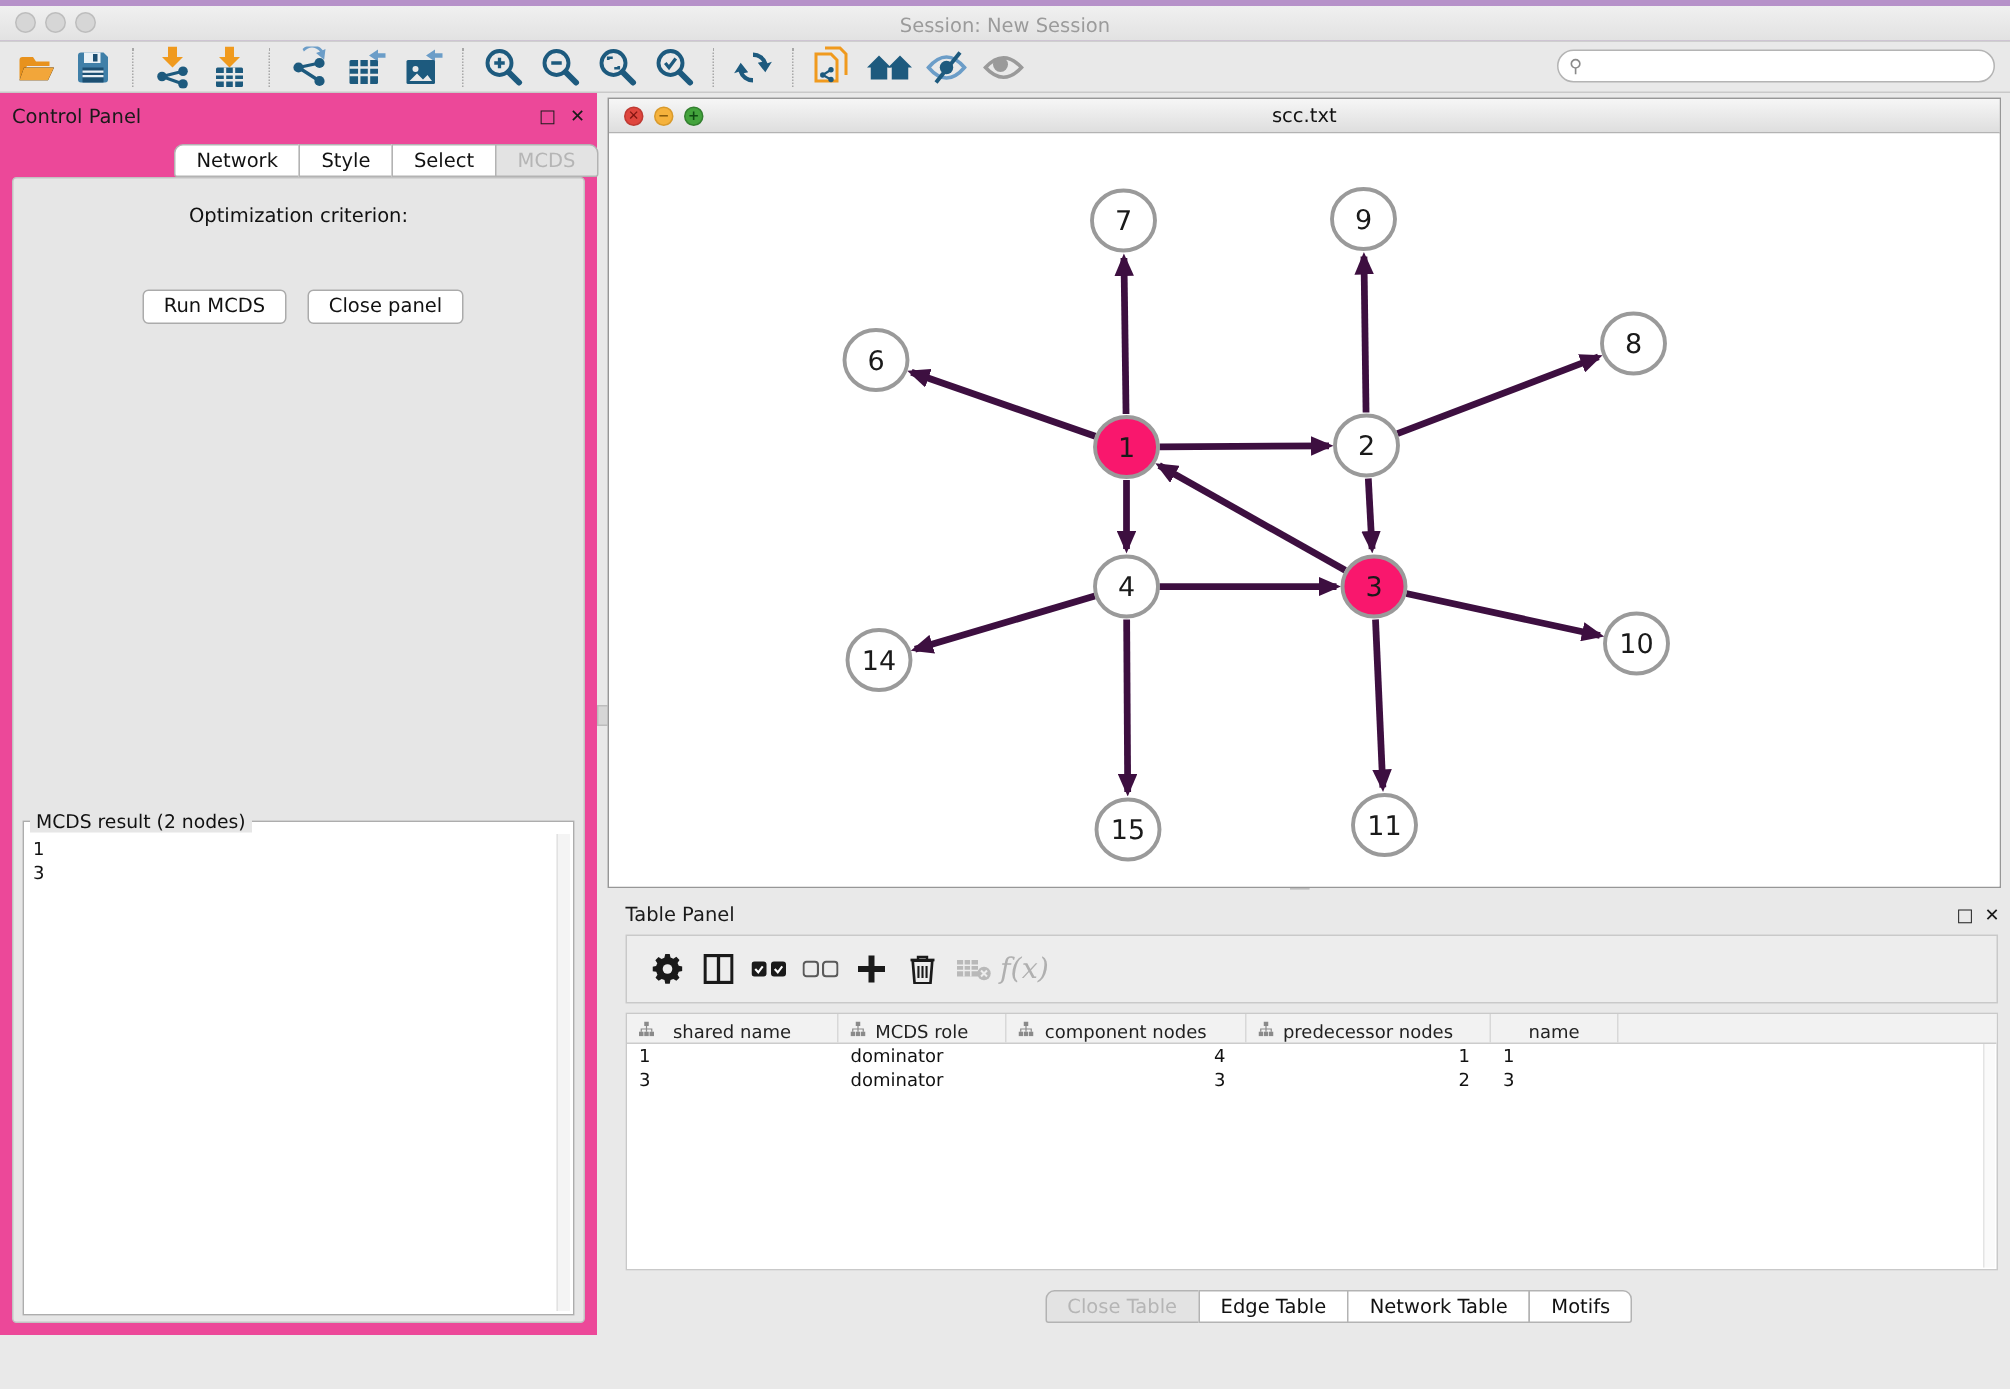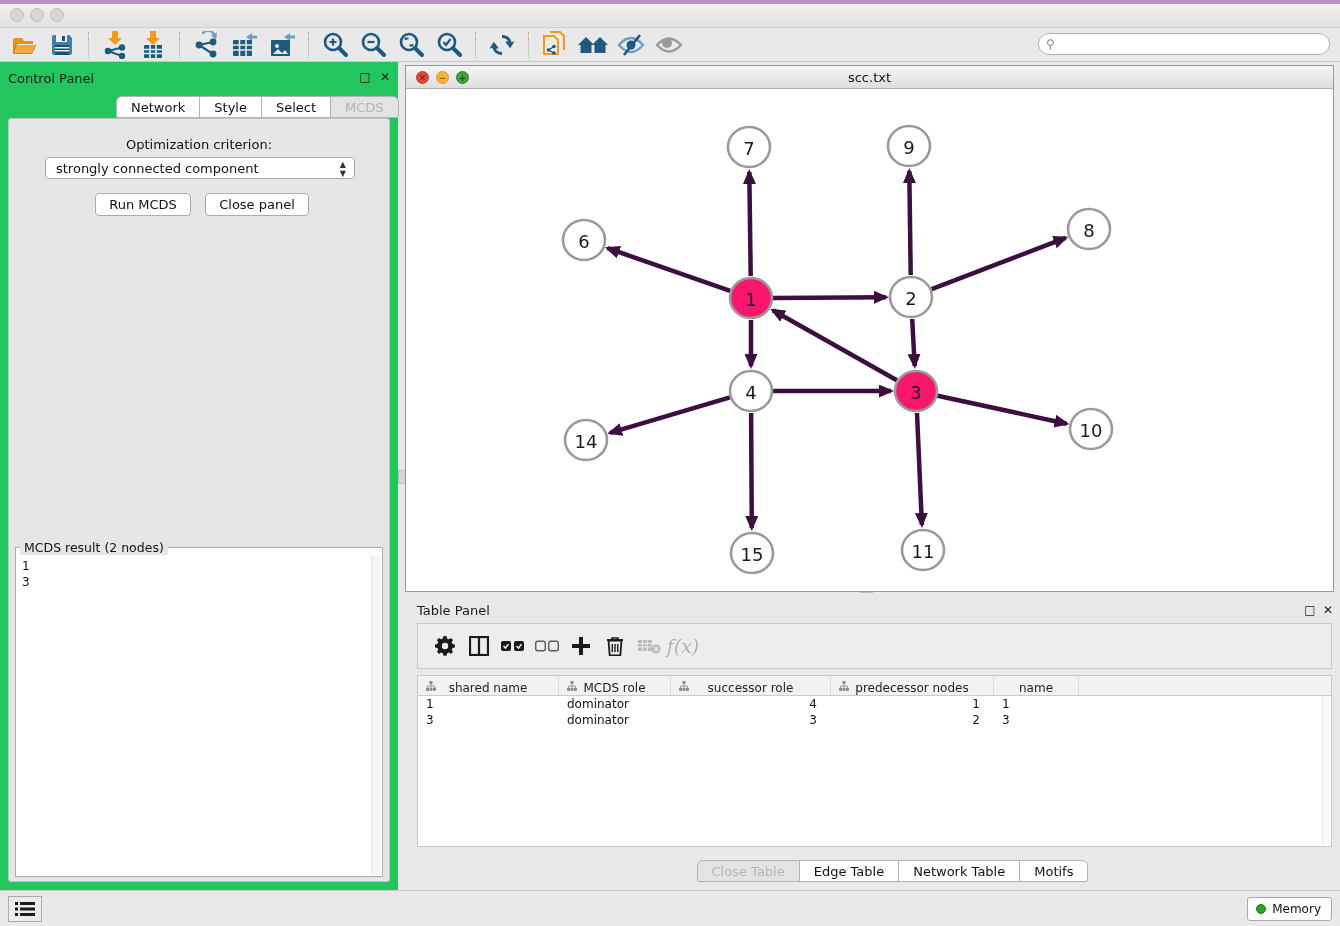--- a/index.html
+++ b/index.html
@@ -14,21 +14,21 @@
 
   
   #toolbar { position:absolute; left:0; top:28px; width:1340px; height:34px; background:#e9e9e9; border-bottom:1px solid #c9c9c9; display:flex; align-items:center; padding-left:8px; }
   .tbtn { width:32px; height:30px; display:flex; align-items:center; justify-content:center; cursor:pointer; margin-right:6px; }
   .tsep { width:1px; height:26px; border-left:1px dotted #a8a8a8; margin:0 10px 0 4px; }
   #search-wrap { position:absolute; right:10px; top:5px; }
   #search-wrap input { width:292px; height:22px; border:1px solid #b4b4b4; border-radius:11px; background:#fff; padding-left:24px; font-size:12px; outline:none; }
   #search-wrap .mag { position:absolute; left:8px; top:4px; color:#8a8a8a; font-size:12px; }
 
   
-  #control-panel { position:absolute; left:0; top:62px; width:398px; height:828px; background:#22c55e; }
+  #control-panel { position:absolute; left:0; top:62px; width:398px; height:828px; background:#ec4899; }
   #cp-head { position:absolute; left:0; top:0; width:100%; height:30px; }
   #cp-head .t { position:absolute; left:8px; top:9px; font-size:13px; color:#1a1a1a; }
   .panel-ico { position:absolute; top:8px; width:14px; height:14px; font-size:12px; color:#1a1a1a; text-align:center; line-height:14px; cursor:pointer; }
   #cp-tabs { position:absolute; left:76px; top:34px; display:flex; }
   .tab { height:22px; padding:0 14px; font-size:13px; background:#fff; border:1px solid #b3b3b3; margin-left:-1px; display:flex; align-items:center; color:#111; cursor:pointer; }
   .tab.first { border-top-left-radius:6px; border-bottom-left-radius:2px;margin-left:40px; }
   .tab.last { border-top-right-radius:6px; border-bottom-right-radius:2px; }
   .tab.sel { background:#e3e3e3; color:#b5b5b5; }
   #cp-body { position:absolute; left:8px; top:56px; width:382px; height:764px; background:#e6e6e6; border:1px solid #c3c3c3; border-radius:3px; }
   #opt-label { position:absolute; top:18px; width:100%; text-align:center; font-size:13px; color:#111; }
@@ -77,20 +77,21 @@
 </head>
 <body>
 
 <div id="app">
 
   <div id="titlebar">
     <div class="bar"></div>
     <span class="tl-dot" style="left:10px"></span>
     <span class="tl-dot" style="left:30px"></span>
     <span class="tl-dot" style="left:50px"></span>
+    <div class="title">Session: New Session</div>
   </div>
 
   <div id="toolbar">
     <div class="tbtn">
       <svg width="26" height="24" viewBox="0 0 26 24">
           <path d="M2 20 V7 q0-2 2-2 h7 l2 3 h9 v3 H7 Z" fill="#e8921d"></path>
           <path d="M5 12 h20 l-4 8.5 H2 Z" fill="#f0a salt"></path>
           <path d="M5 12 h20 l-4 8.5 H2 Z" fill="#f2a63a"></path>
         </svg>
     </div>
@@ -231,24 +232,20 @@
       <span class="panel-ico" style="left:378px; font-weight:bold">✕</span>
     </div>
     <div id="cp-tabs">
         <div class="tab first">Network</div>
         <div class="tab">Style</div>
         <div class="tab">Select</div>
         <div class="tab last sel">MCDS</div>
       </div>
     <div id="cp-body">
       <div id="opt-label">Optimization criterion:</div>
-      <div id="opt-select">
-        <span>strongly connected component</span>
-        <span class="steppers">▲<br>▼</span>
-      </div>
       <div class="cp-btn" id="run-btn">Run MCDS</div>
       <div class="cp-btn" id="closepanel-btn">Close panel</div>
       <div id="mcds-fieldset">
         <span id="mcds-legend">MCDS result (2 nodes)</span>
         <div id="mcds-text">1
 3</div>
         <div id="mcds-scroll"></div>
       </div>
     </div>
   </div>
@@ -421,21 +418,21 @@
           <div class="colcell" style="width: 160px;">
             <svg width="10" height="10" viewBox="0 0 10 10">
               <g fill="#8a8a8a">
                 <rect x="3.5" y="0" width="3" height="3"></rect>
                 <rect x="0" y="6.8" width="3" height="3"></rect>
                 <rect x="3.5" y="6.8" width="3" height="3"></rect>
                 <rect x="7" y="6.8" width="3" height="3"></rect>
               </g>
               <path d="M5 3 v2 M1.5 6.8 V5 h7 v1.8 M5 5 v1.8" stroke="#8a8a8a" stroke-width="0.8" fill="none"></path>
             </svg>
-            <span>successor role</span>
+            <span>component nodes</span>
           </div>
           <div class="colcell" style="width: 163px;">
             <svg width="10" height="10" viewBox="0 0 10 10">
               <g fill="#8a8a8a">
                 <rect x="3.5" y="0" width="3" height="3"></rect>
                 <rect x="0" y="6.8" width="3" height="3"></rect>
                 <rect x="3.5" y="6.8" width="3" height="3"></rect>
                 <rect x="7" y="6.8" width="3" height="3"></rect>
               </g>
               <path d="M5 3 v2 M1.5 6.8 V5 h7 v1.8 M5 5 v1.8" stroke="#8a8a8a" stroke-width="0.8" fill="none"></path>
@@ -465,32 +462,14 @@
       <div id="tp-vscroll"></div>
     </div>
     <div id="tp-tabs">
         <div class="tab first sel">Close Table</div>
         <div class="tab">Edge Table</div>
         <div class="tab">Network Table</div>
         <div class="tab last">Motifs</div>
       </div>
   </div>
 
-  <div id="status-bar">
-    <div id="list-btn">
-      <svg width="20" height="16" viewBox="0 0 20 16">
-          <g fill="#1a1a1a">
-            <rect x="0" y="1" width="3" height="3"></rect>
-            <rect x="5" y="1" width="15" height="3"></rect>
-            <rect x="0" y="6.5" width="3" height="3"></rect>
-            <rect x="5" y="6.5" width="15" height="3"></rect>
-            <rect x="0" y="12" width="3" height="3"></rect>
-            <rect x="5" y="12" width="15" height="3"></rect>
-          </g>
-        </svg>
-    </div>
-    <div id="memory-btn">
-      <span class="dot"></span>
-      <span>Memory</span>
-    </div>
-  </div>
 
 </div>
 
 </body></html>

